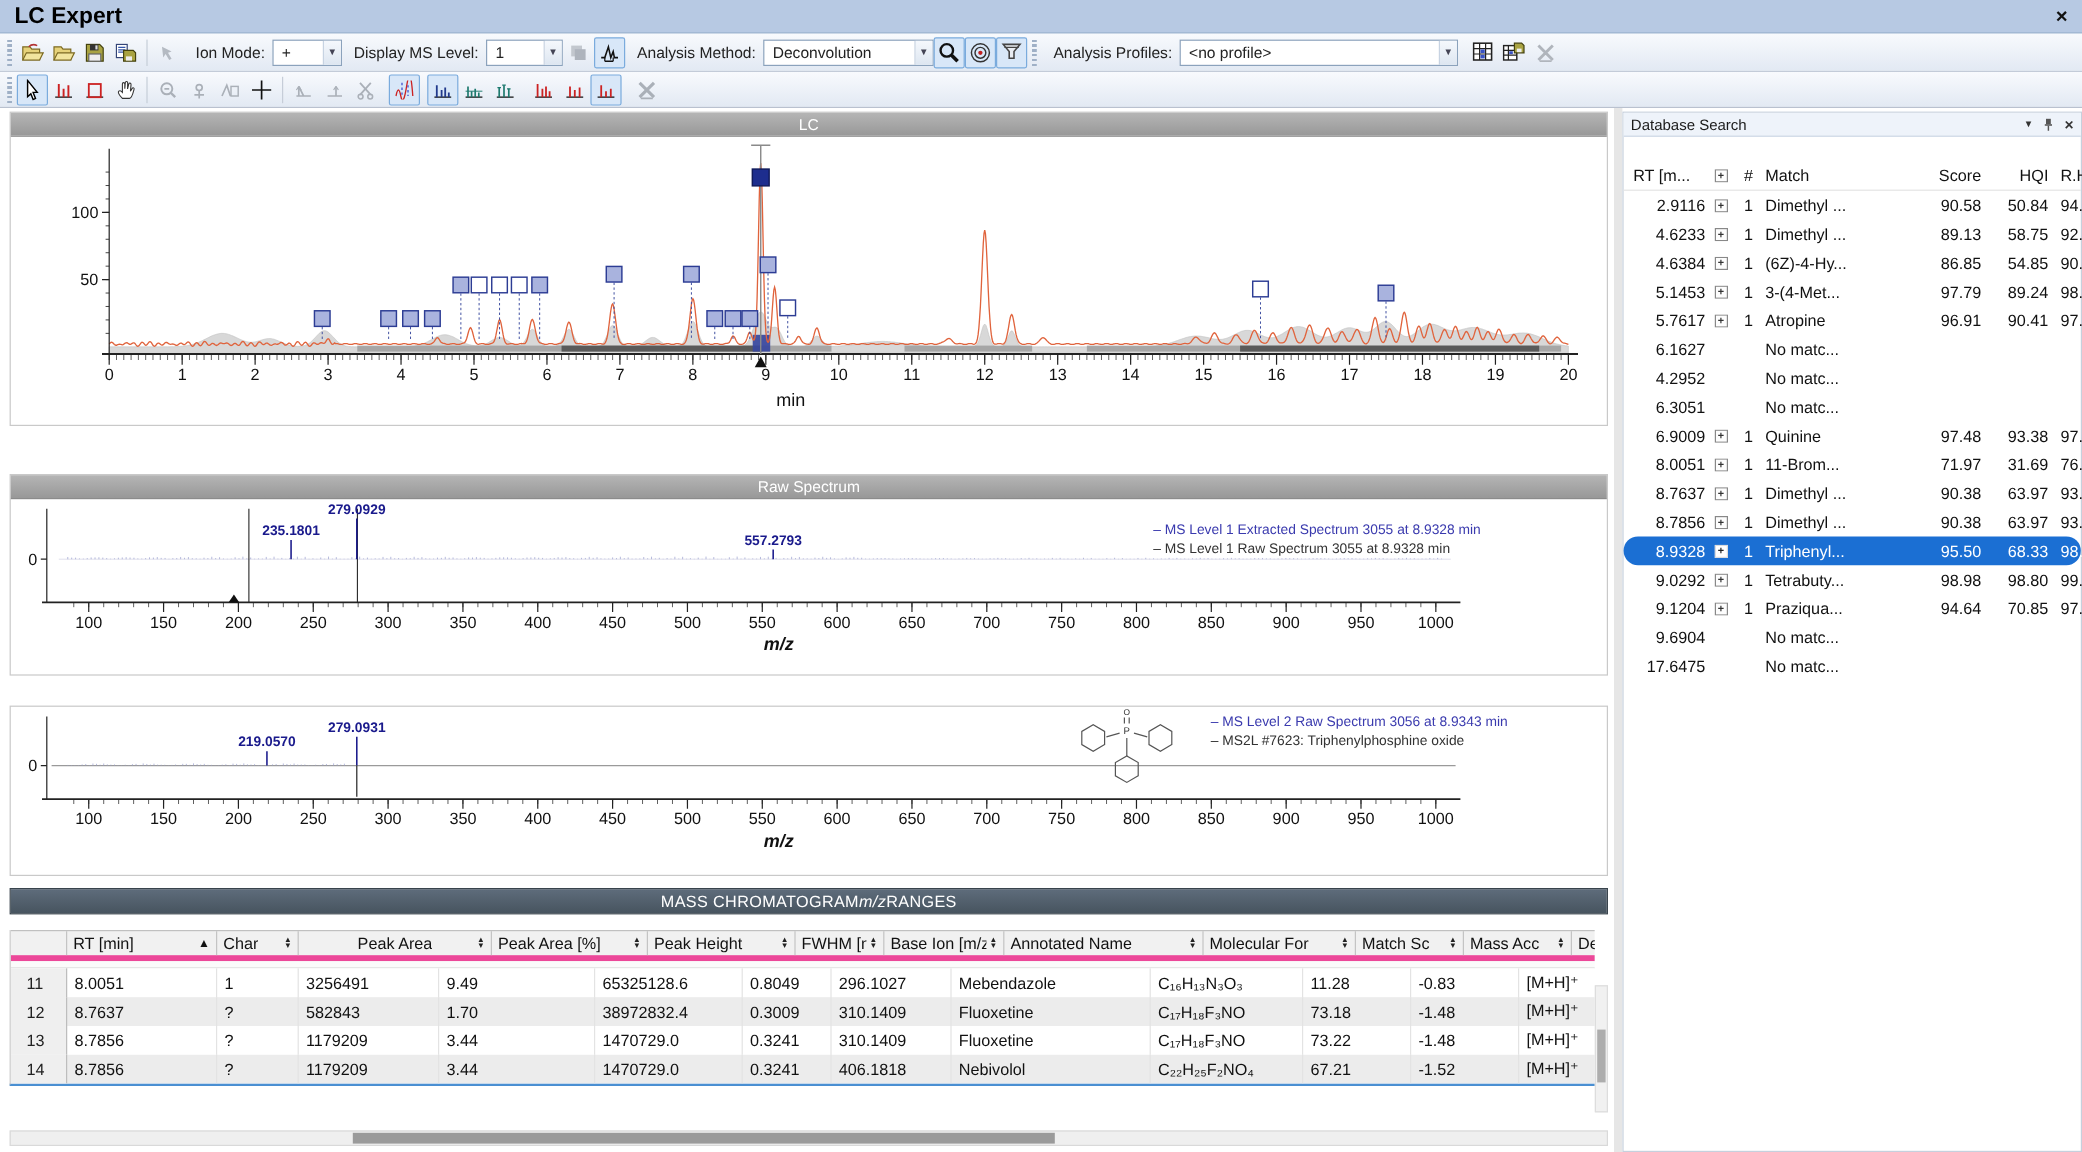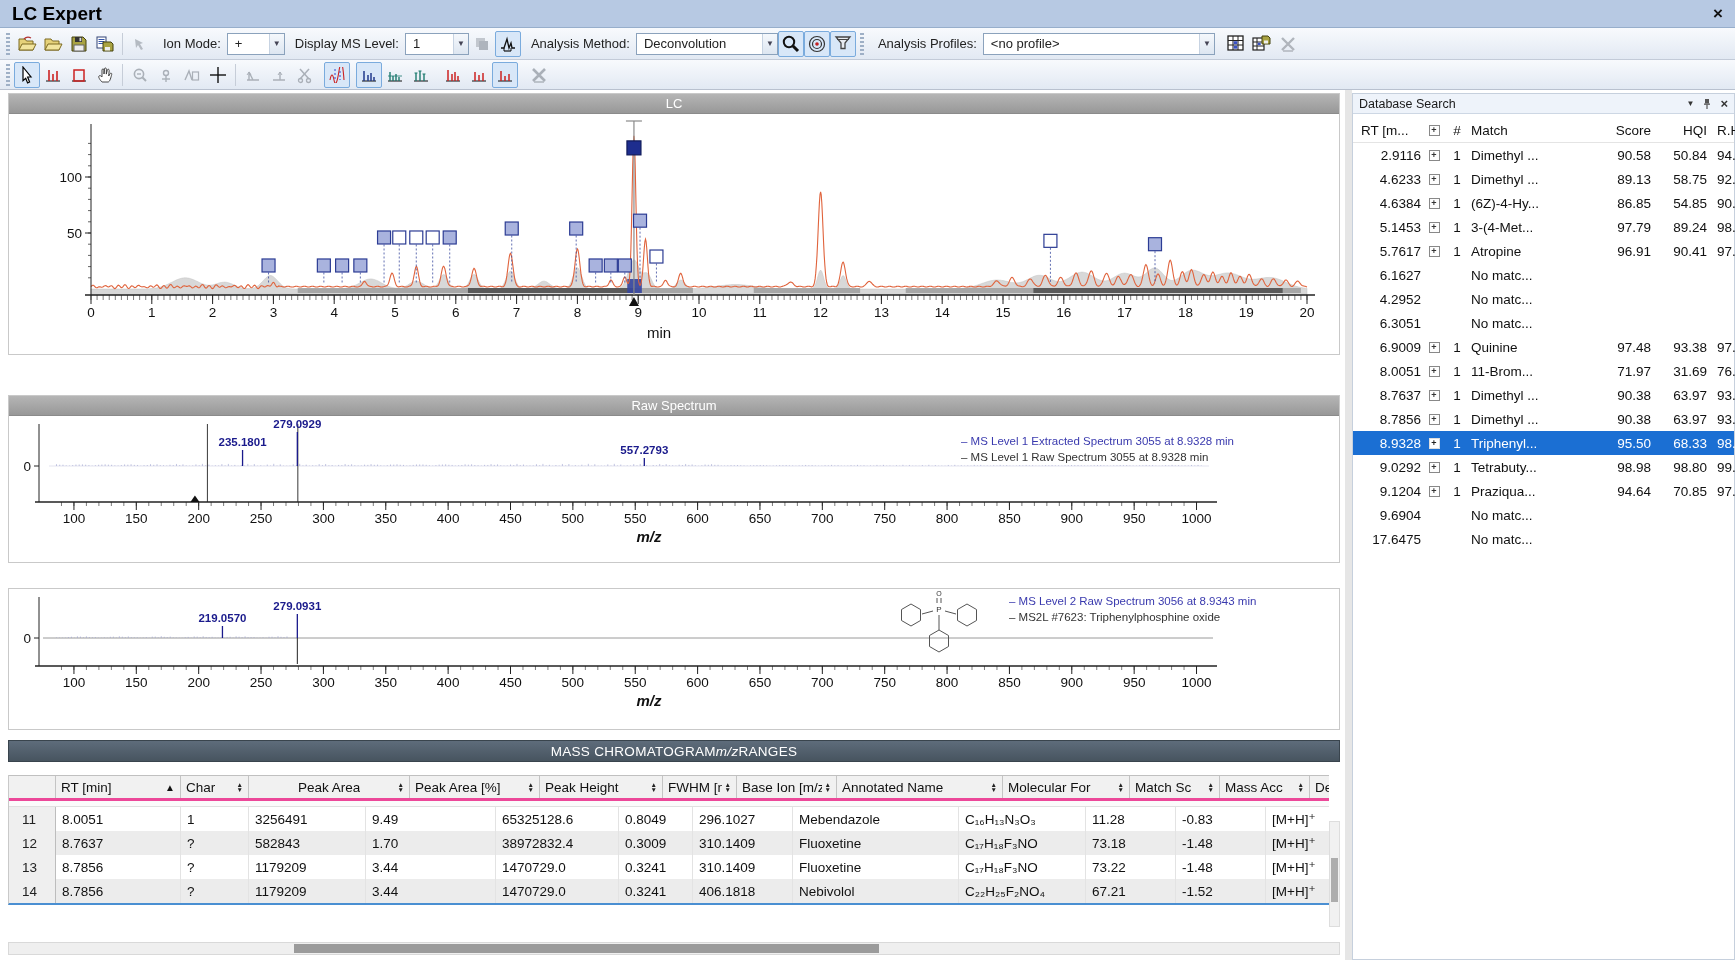--- a/index.html
+++ b/index.html
@@ -39,21 +39,21 @@
   svg { display:block; }
   .ax { font-size:13.5px; fill:#111; font-family:"Liberation Sans","DejaVu Sans",sans-serif; }
   .axl { font-size:15px; fill:#111; }
   .axi { font-style:italic; font-weight:bold; }
   .pl { font-size:11.5px; font-weight:bold; fill:#1a1a8c; }
   .lg { font-size:11.5px; }
 
   
   #peaks-panel { top:775px; height:151px; border:none; }
   #pt-wrap { position:relative; width:1321px; overflow:hidden; border-left:1px solid #c9c9c9; border-bottom:2px solid #4a8fd2; background:#fff; }
-  #pt-head { display:flex; height:26px; background:#f1f1f1; border-top:1px solid #c0c0c0; border-bottom:3px solid #ec4899; }
+  #pt-head { display:flex; height:26px; background:#f1f1f1; border-top:1px solid #c0c0c0; border-bottom:5px solid #ec4899; }
   .pt-hc { display:flex; align-items:center; padding:0 5px; border-right:1px solid #c4c4c4; font-size:13.5px; color:#111; overflow:hidden; white-space:nowrap; flex:none; }
   .pt-hc .lbl { overflow:hidden; white-space:nowrap; }
   .sortstack { margin-left:auto; display:flex; flex-direction:column; align-items:center; font-size:6.5px; line-height:5.5px; color:#222; padding-left:3px; }
   .sortasc { margin-left:auto; font-size:10px; color:#111; padding-left:4px; }
   .pt-partial { height:6px; background:#fbfbfb; border-bottom:1px solid #e0e0e0; }
   .pt-row { display:flex; height:24px; background:#fff; }
   .pt-row.alt { background:#ececec; }
   .pt-c { display:flex; align-items:center; padding:0 6px; font-size:13.5px; color:#111; border-right:1px solid #e3e3e3; overflow:hidden; white-space:nowrap; flex:none; }
   .pt-c.rn { background:#efefef; border-right:1px solid #bdbdbd; padding-left:13px; color:#222; }
   .scroll-v { position:absolute; width:11px; background:#f1f1f1; border:1px solid #ddd; }
@@ -61,24 +61,24 @@
   .scroll-h { position:absolute; left:8px; top:942px; width:1332px; height:13px; background:#efefef; border:1px solid #d9d9d9; }
   .scroll-h .thumb { position:absolute; top:1px; bottom:1px; left:285px; width:585px; background:#9b9b9b; }
 
   
   #divider { position:absolute; top:90px; left:1345px; width:7px; bottom:0; background:#e6e6e6; }
   #ds-panel { position:absolute; top:93px; left:1352px; width:383px; bottom:0; background:#fff; border:1px solid #c6d0dd; }
   #ds-title { height:20px; display:flex; align-items:center; padding:0 6px; font-size:12.5px; color:#1a1a1a;
     background:#eef3fa; border-bottom:1px solid #cdd7e4; }
   #ds-title .ico { margin-left:8px; font-size:8px; color:#333; display:flex; align-items:center; }
   #ds-title .spacer { flex:1; }
-  #ds-head { display:flex; height:25px; align-items:center; font-size:13.5px; color:#111; border-bottom:1px solid #e4e4e4; margin-top:4px; }
+  #ds-head { display:flex; height:25px; align-items:center; font-size:13.5px; color:#111; border-bottom:1px solid #e4e4e4; margin-top:20px; }
   .ds-hc { flex:none; padding:0 2px; overflow:hidden; white-space:nowrap; }
   .ds-row { display:flex; height:24px; align-items:center; font-size:13.5px; color:#111; }
-  .ds-row.sel { background:#1b6fd3; color:#fff; }
+  .ds-row.sel { background:#1b6fd3; color:#fff;border-radius:12px; }
   .ds-c { flex:none; padding:0 2px; overflow:hidden; white-space:nowrap; }
   .c-rt { width:70px; text-align:right; }
   .c-exp { width:22px; display:flex; justify-content:center; }
   .c-n { width:24px; text-align:center; }
   .c-match { width:122px; }
   .c-score { width:62px; text-align:right; }
   .c-hqi { width:56px; text-align:right; }
   .c-rh { width:36px; padding-left:8px; }
   .exp { width:11px; height:11px; border:1px solid #888; background:#fdfdfd; color:#333;
     font-size:9px; line-height:9px; text-align:center; font-weight:bold; }

